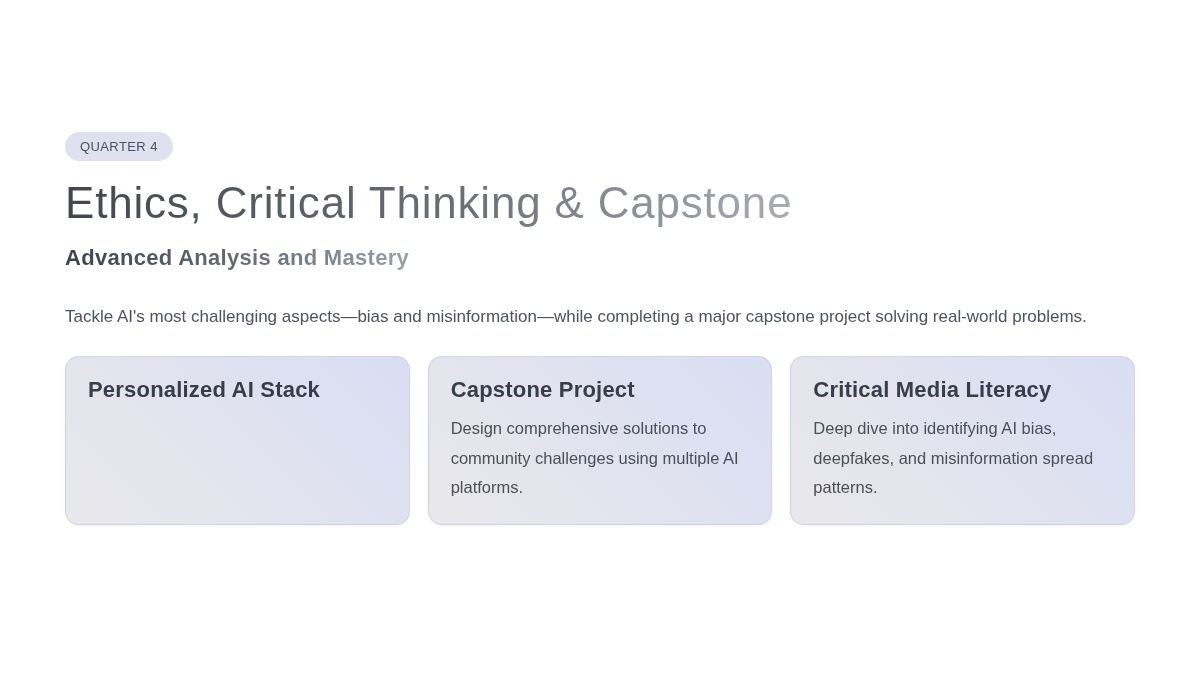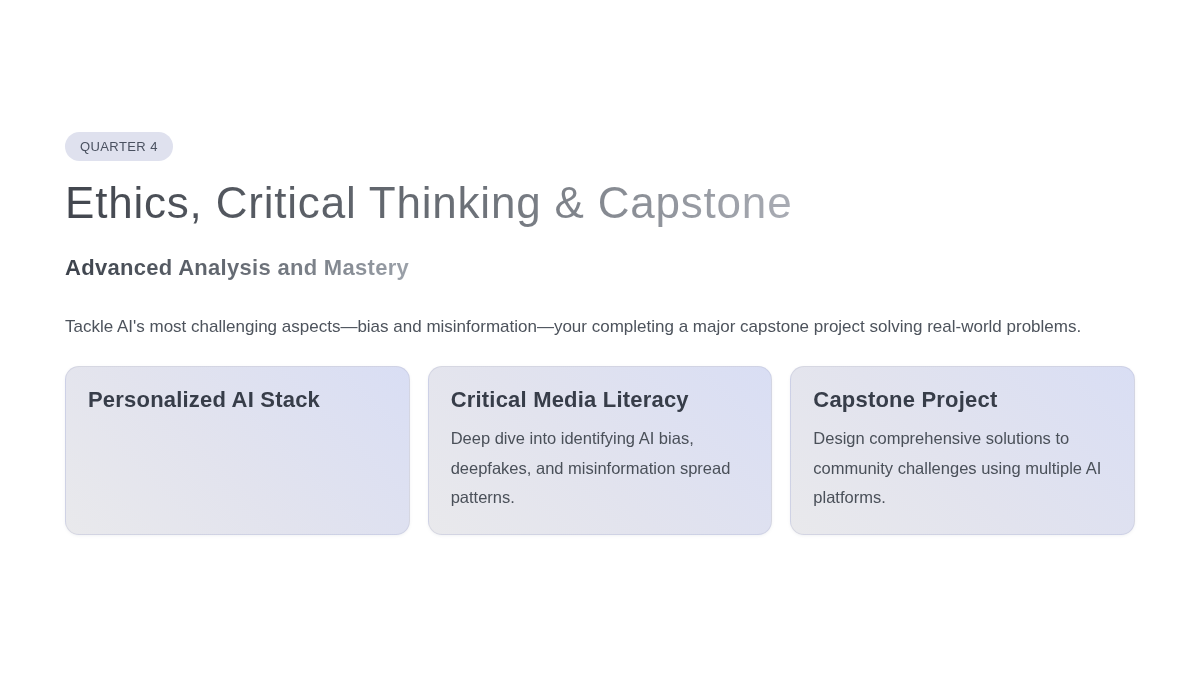--- a/index.html
+++ b/index.html
@@ -35,21 +35,21 @@
     line-height: 1.12;
   }
   .title .grad, .subtitle .grad {
     display: inline-block;
     background: linear-gradient(90deg, #42464e 0%, #6b7077 55%, #a9acb4 100%);
     -webkit-background-clip: text;
     background-clip: text;
     color: transparent;
   }
   .subtitle {
-    margin-top: 28px;
+    margin-top: 18px;
     font-size: 22px;
     font-weight: 600;
     letter-spacing: 0.3px;
   }
   .subtitle .grad {
     background: linear-gradient(90deg, #3c424b 0%, #6f747c 60%, #9ba1a9 100%);
     -webkit-background-clip: text;
     background-clip: text;
     color: transparent;
   }
@@ -92,33 +92,33 @@
 <body>
 
 <div class="slide">
 
   <span class="badge">QUARTER 4</span>
 
   <h1 class="title"><span class="grad">Ethics, Critical Thinking &amp; Capstone</span></h1>
 
   <h2 class="subtitle"><span class="grad">Advanced Analysis and Mastery</span></h2>
 
-  <p class="description">Tackle AI's most challenging aspects—bias and misinformation—your completing a major capstone project solving real-world problems.</p>
+  <p class="description">Tackle AI's most challenging aspects—bias and misinformation—while completing a major capstone project solving real-world problems.</p>
 
   <div class="cards">
 
     <div class="card">
       <div class="card-title">Personalized AI Stack</div>
     </div>
 
     <div class="card">
-      <div class="card-title">Critical Media Literacy</div>
-      <div class="card-desc">Deep dive into identifying AI bias, deepfakes, and misinformation spread patterns.</div>
+      <div class="card-title">Capstone Project</div>
+      <div class="card-desc">Design comprehensive solutions to community challenges using multiple AI platforms.</div>
     </div>
 
     <div class="card">
-      <div class="card-title">Capstone Project</div>
-      <div class="card-desc">Design comprehensive solutions to community challenges using multiple AI platforms.</div>
+      <div class="card-title">Critical Media Literacy</div>
+      <div class="card-desc">Deep dive into identifying AI bias, deepfakes, and misinformation spread patterns.</div>
     </div>
 
   </div>
 
 </div>
 
 </body></html>

